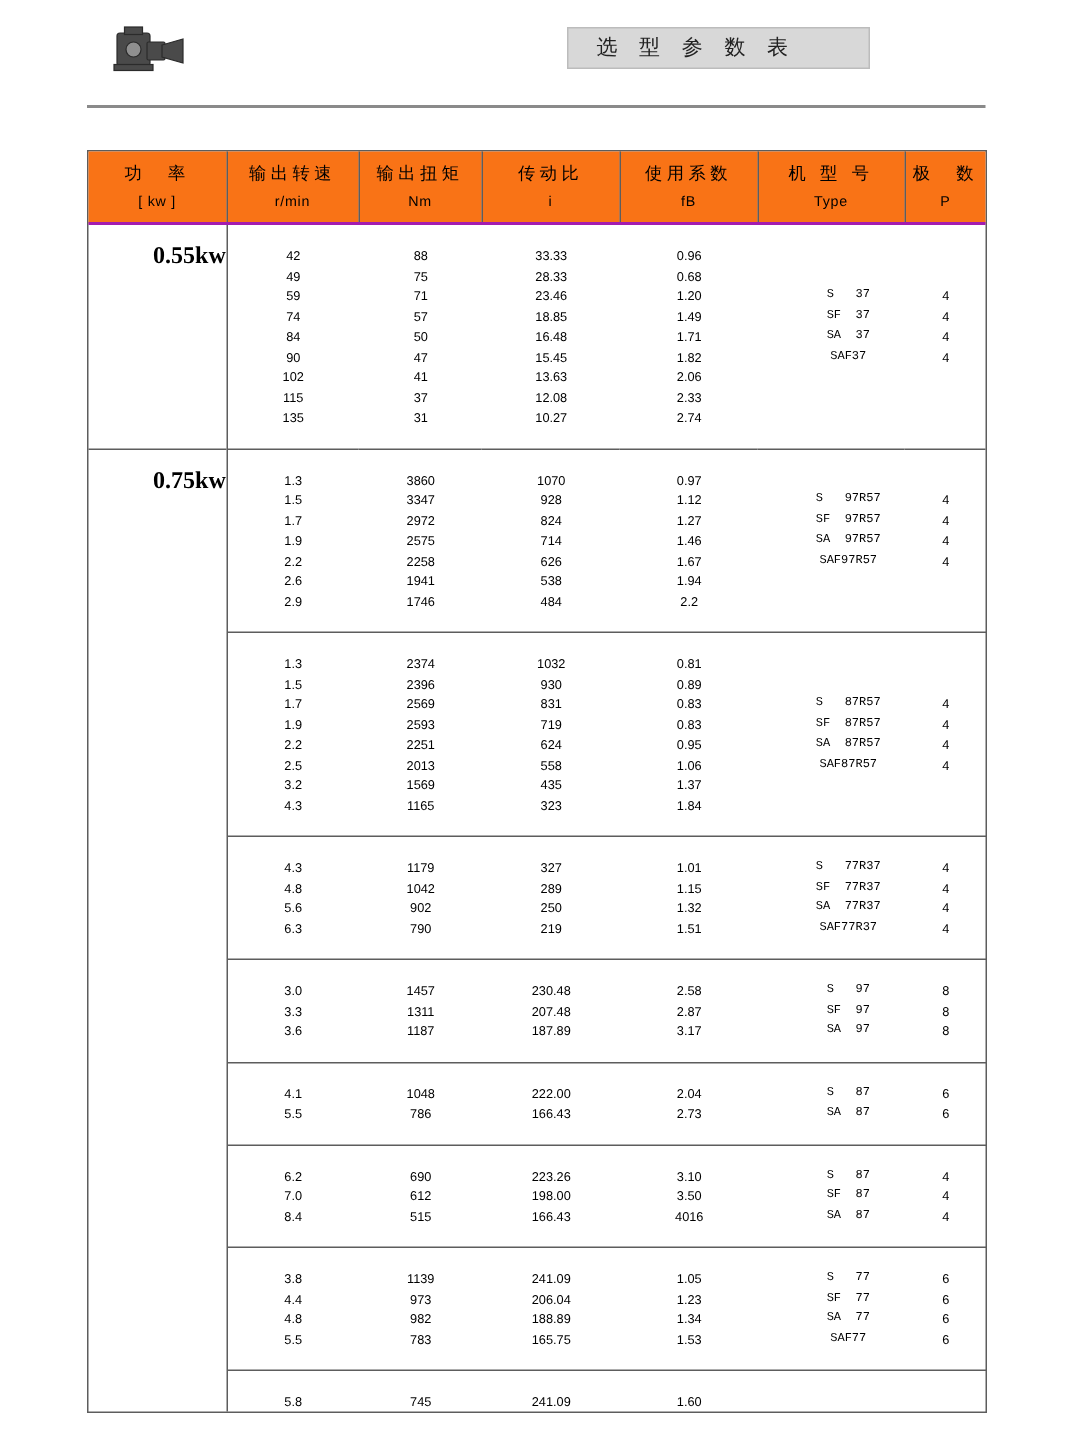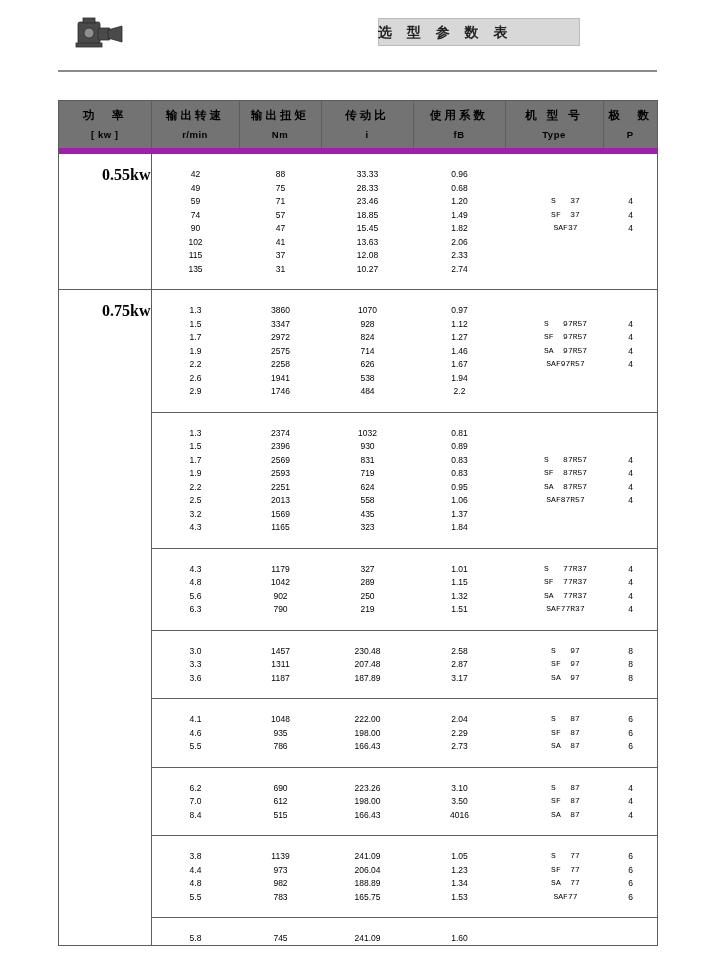--- a/index.html
+++ b/index.html
@@ -44,23 +44,23 @@
     background: #d8d8d8;
     border: 1px solid #bcbcbc;
   }
   .title-text {
     position: absolute;
     left: 320px;
     top: 19px;
     width: 172px;
     height: 26px;
     line-height: 26px;
-    text-align: left;
+    text-align: center;
     font-size: 14px;
-    font-weight: bold;
+    font-weight: normal;
     letter-spacing: 5px;
     font-family: "DejaVu Sans", sans-serif;
     color: #222;
   }
 
   
   .table-wrap {
     position: absolute;
     left: 58px;
     top: 100px;
@@ -75,28 +75,28 @@
   }
   table.spec col.c0 { width: 92px; }
   table.spec col.c1 { width: 88px; }
   table.spec col.c2 { width: 82px; }
   table.spec col.c3 { width: 92px; }
   table.spec col.c4 { width: 92px; }
   table.spec col.c5 { width: 98px; }
   table.spec col.c6 { width: 54px; }
 
   thead th {
-    border-bottom: 6px solid #a21caf;
+    border-bottom: 2px solid #a21caf;
     border-right: 1px solid #5d5d5d;
     padding: 7px 0 8px 0;
-    font-weight: bold;
+    font-weight: normal;
     font-size: 11.5px;
     font-family: "DejaVu Sans", sans-serif;
     vertical-align: middle;
-    background: #737373;
+    background: #f97316;
   }
   thead th:last-child { border-right: none; }
   thead th .l1 {
     display: block;
     font-size: 11.5px;
     letter-spacing: 3px;
     margin-bottom: 6px;
   }
   thead th .l2 {
     display: block;
@@ -268,20 +268,28 @@
                   </tr>
                   <tr>
                     <td>74</td>
                     <td>57</td>
                     <td>18.85</td>
                     <td>1.49</td>
                     <td class="type">SF  37</td>
                     <td>4</td>
                   </tr>
                   <tr>
+                    <td>84</td>
+                    <td>50</td>
+                    <td>16.48</td>
+                    <td>1.71</td>
+                    <td class="type">SA  37</td>
+                    <td>4</td>
+                  </tr>
+                  <tr>
                     <td>90</td>
                     <td>47</td>
                     <td>15.45</td>
                     <td>1.82</td>
                     <td class="type">SAF37</td>
                     <td>4</td>
                   </tr>
                   <tr>
                     <td>102</td>
                     <td>41</td>
@@ -581,28 +589,20 @@
                   </tr>
                   <tr>
                     <td>4.1</td>
                     <td>1048</td>
                     <td>222.00</td>
                     <td>2.04</td>
                     <td class="type">S   87</td>
                     <td>6</td>
                   </tr>
                   <tr>
-                    <td>4.6</td>
-                    <td>935</td>
-                    <td>198.00</td>
-                    <td>2.29</td>
-                    <td class="type">SF  87</td>
-                    <td>6</td>
-                  </tr>
-                  <tr>
                     <td>5.5</td>
                     <td>786</td>
                     <td>166.43</td>
                     <td>2.73</td>
                     <td class="type">SA  87</td>
                     <td>6</td>
                   </tr>
                   <tr>
                     <td class="pad-bot">&nbsp;</td>
                     <td class="pad-bot">&nbsp;</td>

